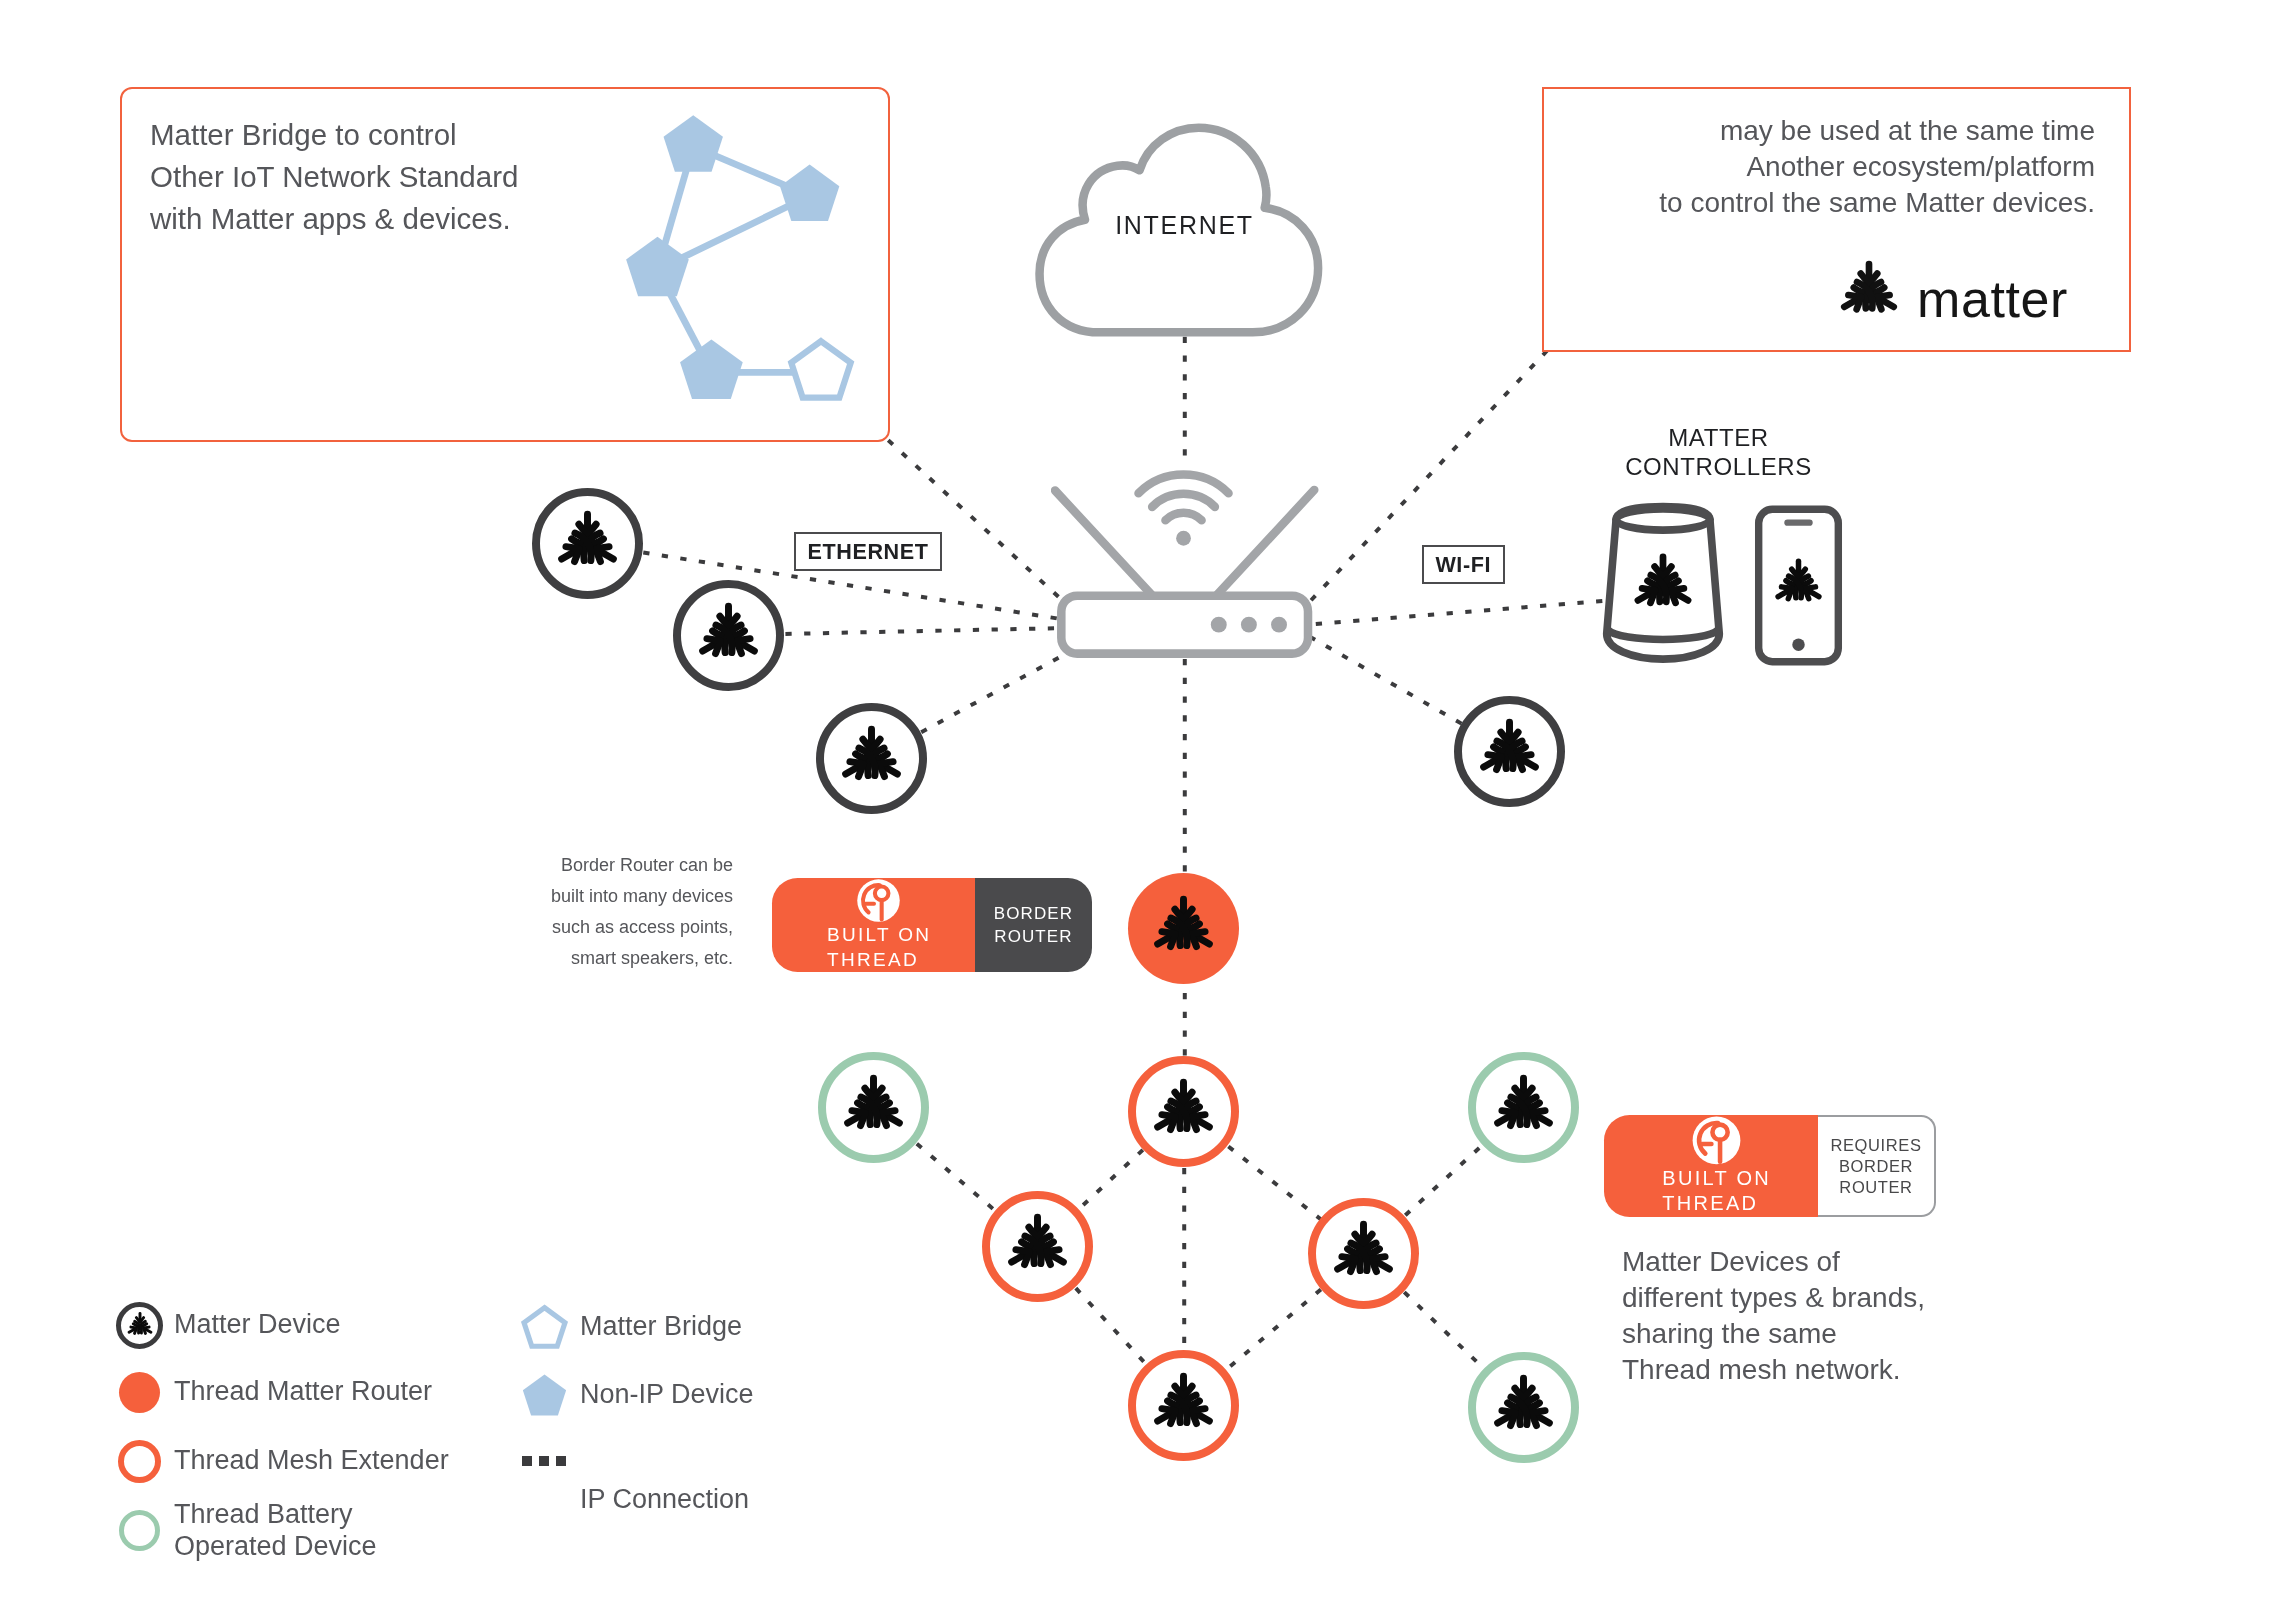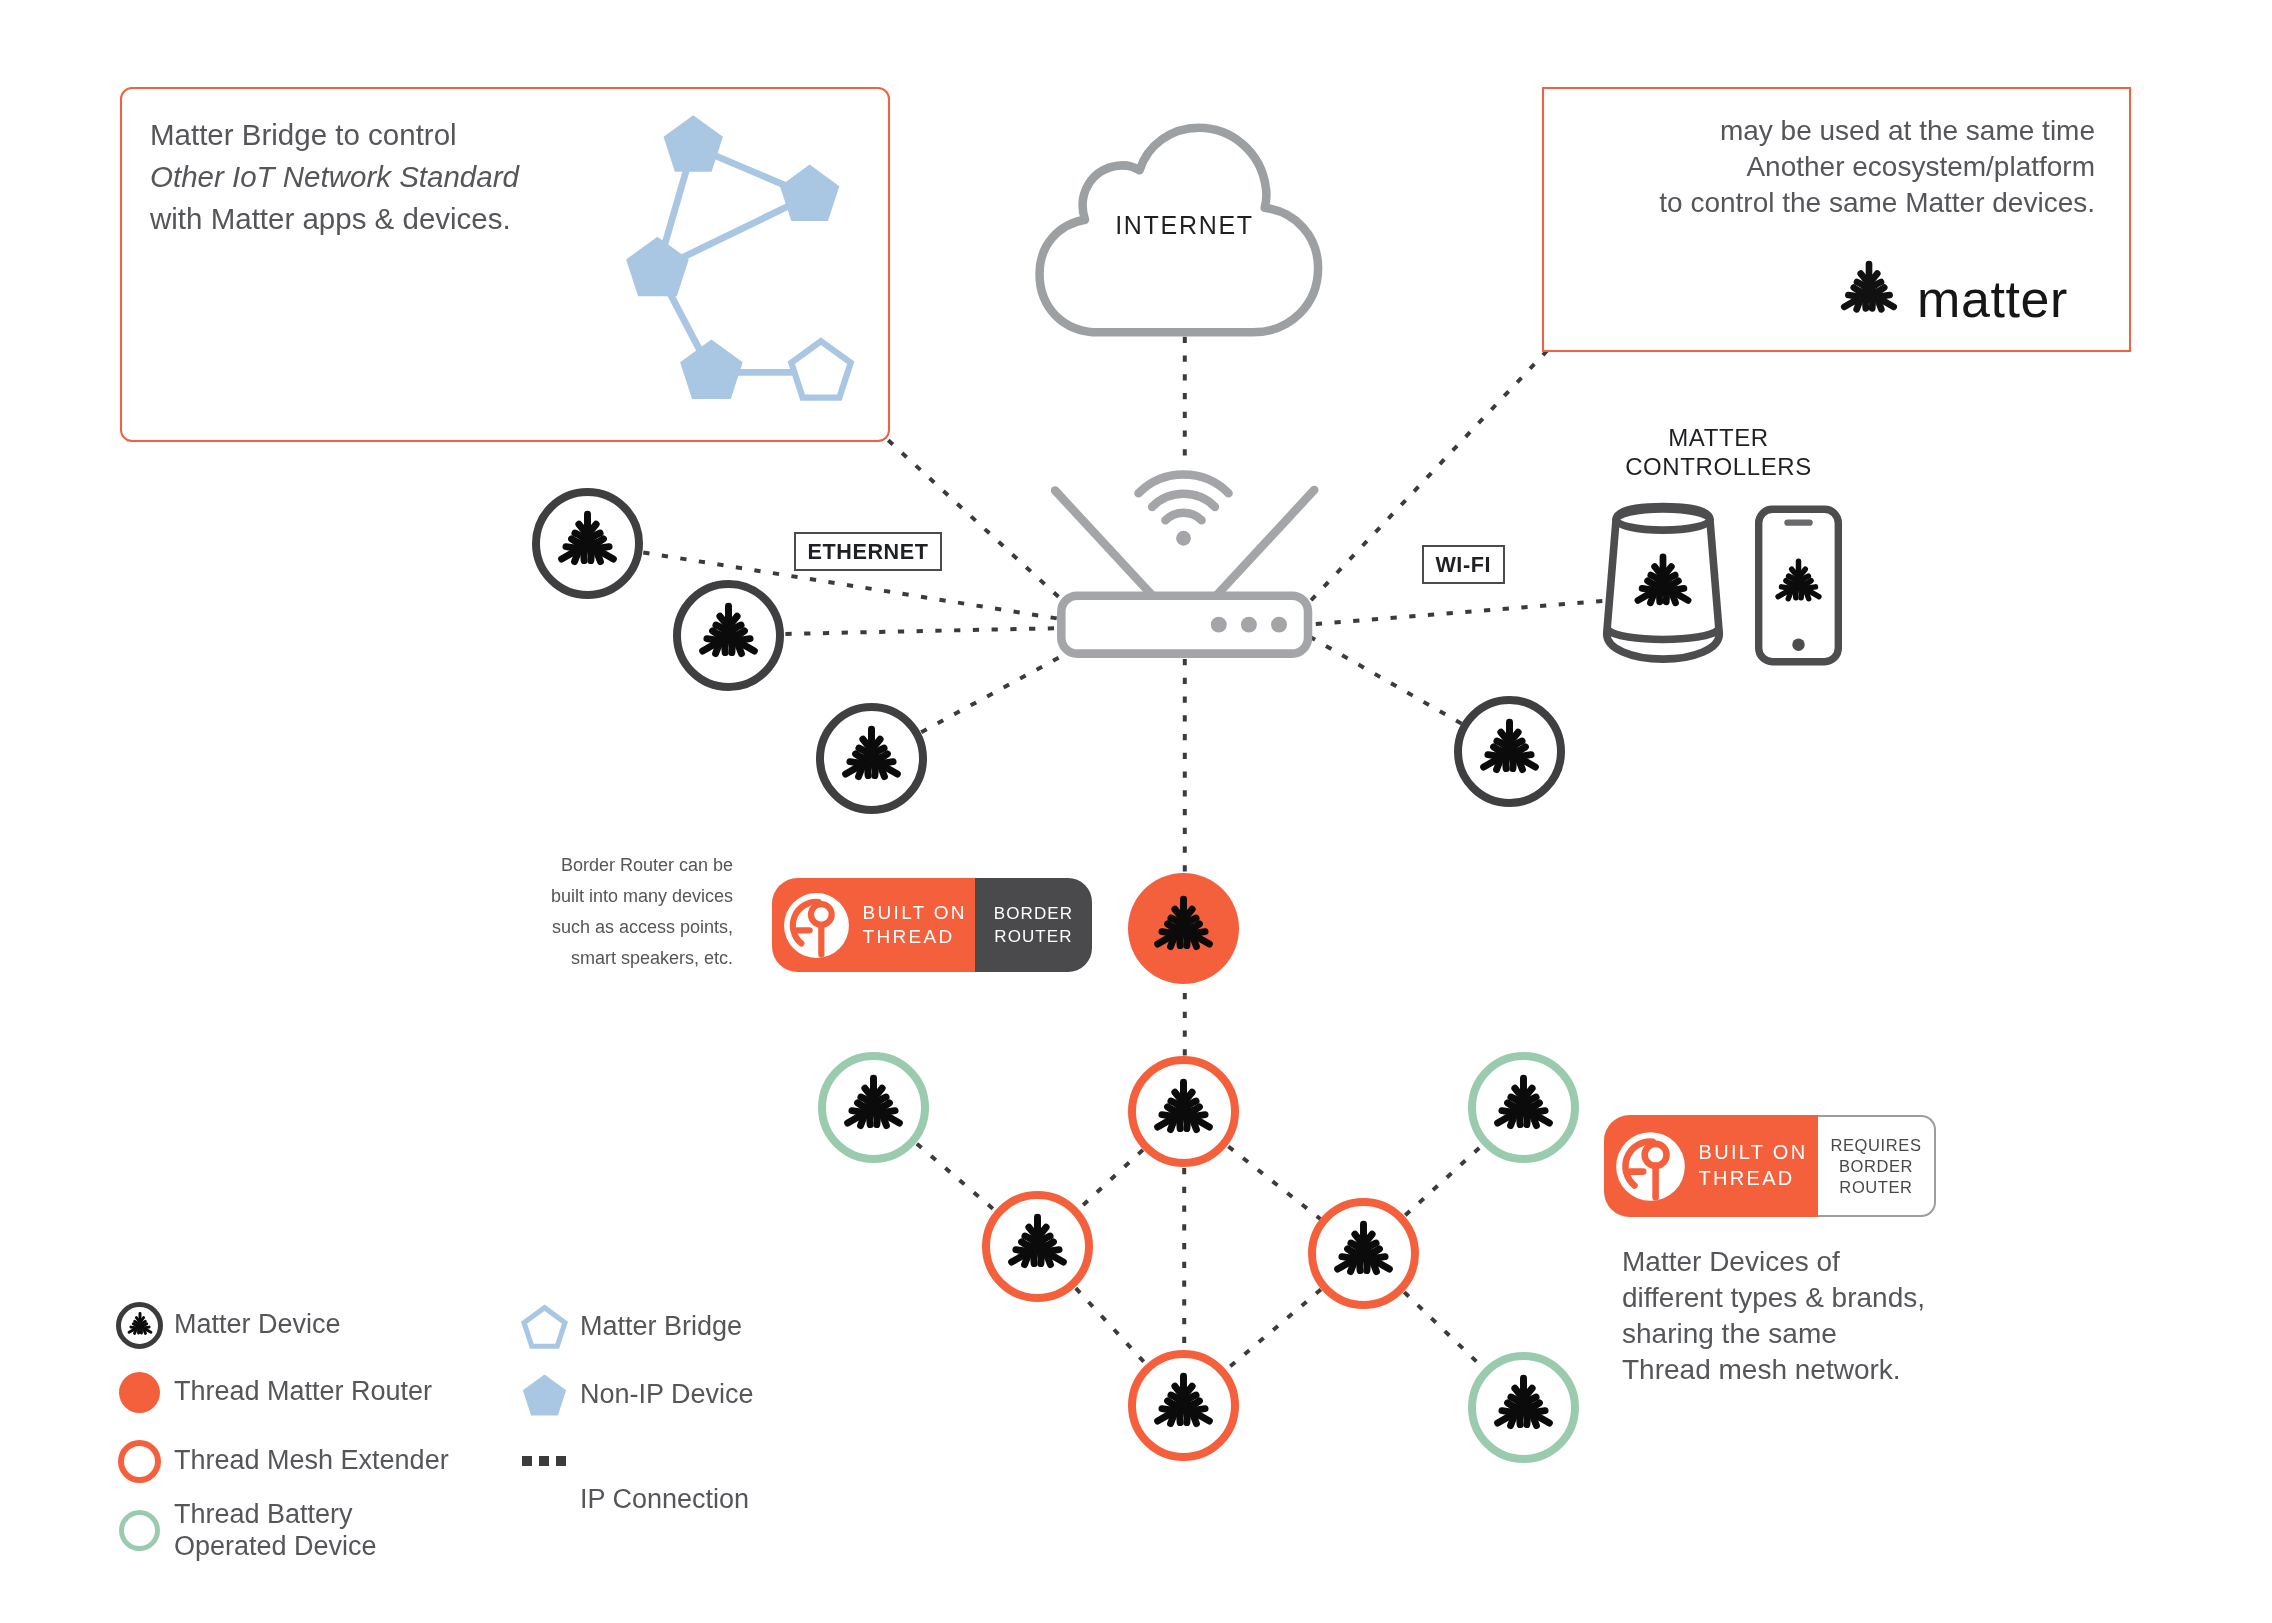--- a/index.html
+++ b/index.html
@@ -6,38 +6,38 @@
   #canvas{position:relative;width:2273px;height:1623px;background:#fff;overflow:hidden;
           font-family:"Liberation Sans",sans-serif;color:var(--text,#55565A);}
   svg{display:block;}
   .abs{position:absolute;}
   
   #wires{position:absolute;left:0;top:0;z-index:1;}
   .dash{stroke:var(--dash,#3B3B3D);stroke-width:7;fill:none;stroke-dasharray:11 22;}
   
   .callout{position:absolute;border:2.8px solid var(--box_border,#F2623E);background:#fff;z-index:2;}
   .callout .txt{position:absolute;font-size:29.5px;line-height:42px;color:var(--text,#55565A);}
-  .callout .txt .it{font-style:italic;}
+  .callout .txt .it{}
   #eco-box .txt{font-size:28px;line-height:36px;text-align:right;}
   
   .port-label{position:absolute;z-index:3;background:#fff;border:2.3px solid #4B4B4D;color:#1F2023;
               font-weight:bold;font-size:21.6px;letter-spacing:0.6px;padding:4.5px 11.4px;}
   .heading{color:#1F2023;font-weight:normal;}
   
   .node{position:absolute;width:111px;height:111px;border-radius:50%;box-sizing:border-box;
         display:flex;align-items:center;justify-content:center;z-index:4;background:#fff;}
   .n-dark{border:8.5px solid #3F3F41;}
   .n-orange-fill{background:var(--orange,#F5603C);}
   .n-orange-ring{border:8.5px solid var(--orange,#F5603C);}
   .n-green-ring{border:8.5px solid var(--green,#9BCBAE);}
   .node .mlogo{width:69px;height:69px;color:#0b0b0b;}
   
   .badge{position:absolute;display:flex;z-index:5;}
   .badge .orange{background:var(--orange,#F5603C);display:flex;align-items:center;
-                 border-radius:25.6px 0 0 25.6px;}
+                 border-radius:25.6px 0 0 25.6px;flex-direction:column;}
   .badge .orange .tlogo{margin-left:10.2px;}
   .badge .btxt{color:#fff;letter-spacing:2.3px;margin-left:11.4px;white-space:nowrap;}
   .badge .tag{box-sizing:border-box;display:flex;flex-direction:column;justify-content:center;
               text-align:center;white-space:nowrap;}
   #badge-br .tag{background:var(--badge_gray,#4A4A4C);color:#fff;border-radius:0 24px 24px 0;
                  font-size:17px;line-height:23px;letter-spacing:1.1px;width:117px;}
   #badge-req .tag{background:#fff;color:#48484A;border:2.8px solid #9B9DA0;border-left:none;
                   border-radius:0 14.8px 14.8px 0;font-size:16.5px;line-height:21px;letter-spacing:0.6px;width:118px;}
   
   .note{position:absolute;font-size:18px;line-height:31px;color:var(--text,#55565A);z-index:2;}

